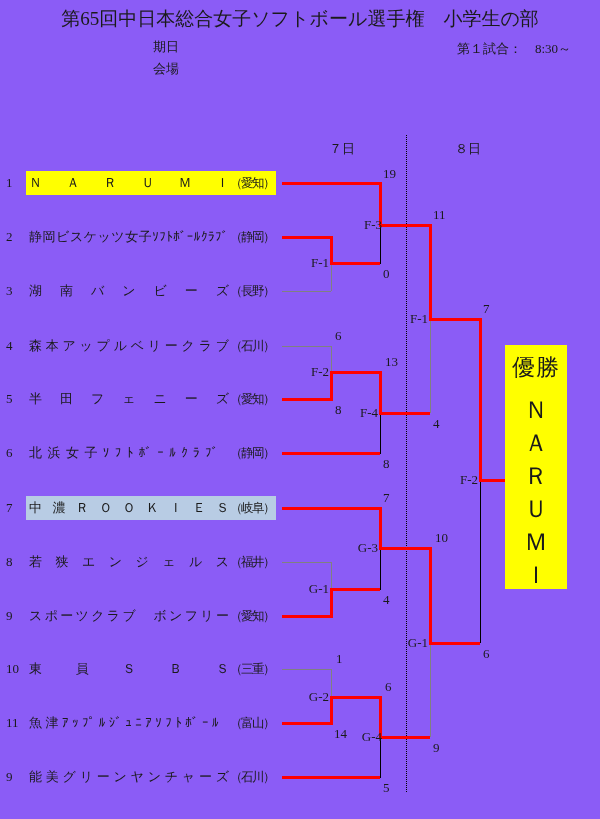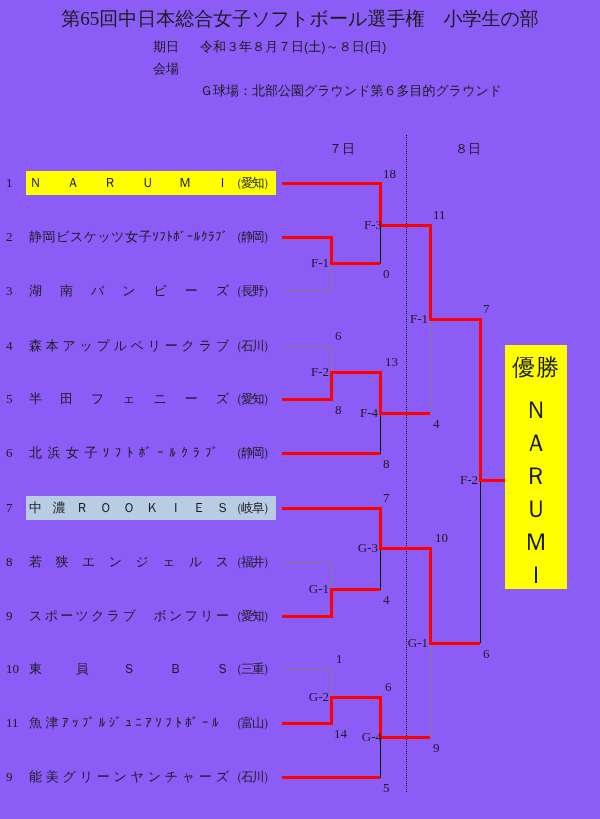--- a/index.html
+++ b/index.html
@@ -41,23 +41,22 @@
   .champ-name{writing-mode:vertical-rl;text-orientation:upright;
               font-size:24px;letter-spacing:9px;height:198px;margin:2px auto 0;}
 </style>
 </head>
 <body>
 
 <div class="page">
 
   <div class="title">第65回中日本総合女子ソフトボール選手権　小学生の部</div>
   <div class="info" style="left:153px;top:38px;">期日</div>
-  <div class="info" style="left:200px;top:38px;">令和３年８月７日(土)～８日(日)</div>
+  <div class="info serif" style="left:457px;top:40px;">第１試合：　8:30～</div>
   <div class="info" style="left:153px;top:60px;">会場</div>
-  <div class="info" style="left:200px;top:82px;">Ｇ球場：北部公園グラウンド第６多目的グラウンド</div>
 
   <div class="day-label" style="left:316px;top:140px;">７日</div>
   <div class="day-label" style="left:442px;top:140px;">８日</div>
   <div class="dotted"></div>
 
   <div class="team-row" style="top:171px;">
     <span class="t-no">1</span>
     <span class="t-wrap hl-yellow"><span class="t-name">ＮＡＲＵＭＩ</span><span class="t-pref">（愛知）</span></span>
   </div>
 
@@ -164,21 +163,21 @@
   <div class="mlabel" style="left:299px;top:582px;">G-1</div>
   <div class="mlabel" style="left:299px;top:690px;">G-2</div>
   <div class="mlabel" style="left:352px;top:218px;">F-3</div>
   <div class="mlabel" style="left:348px;top:406px;">F-4</div>
   <div class="mlabel" style="left:348px;top:541px;">G-3</div>
   <div class="mlabel" style="left:352px;top:730px;">G-4</div>
   <div class="mlabel" style="left:398px;top:312px;">F-1</div>
   <div class="mlabel" style="left:398px;top:636px;">G-1</div>
   <div class="mlabel" style="left:448px;top:473px;">F-2</div>
 
-  <div class="score" style="left:383px;top:167px;">18</div>
+  <div class="score" style="left:383px;top:167px;">19</div>
   <div class="score" style="left:383px;top:267px;">0</div>
   <div class="score" style="left:335px;top:329px;">6</div>
   <div class="score" style="left:335px;top:403px;">8</div>
   <div class="score" style="left:385px;top:355px;">13</div>
   <div class="score" style="left:383px;top:457px;">8</div>
   <div class="score" style="left:433px;top:208px;">11</div>
   <div class="score" style="left:433px;top:417px;">4</div>
   <div class="score" style="left:383px;top:491px;">7</div>
   <div class="score" style="left:383px;top:593px;">4</div>
   <div class="score" style="left:336px;top:652px;">1</div>

